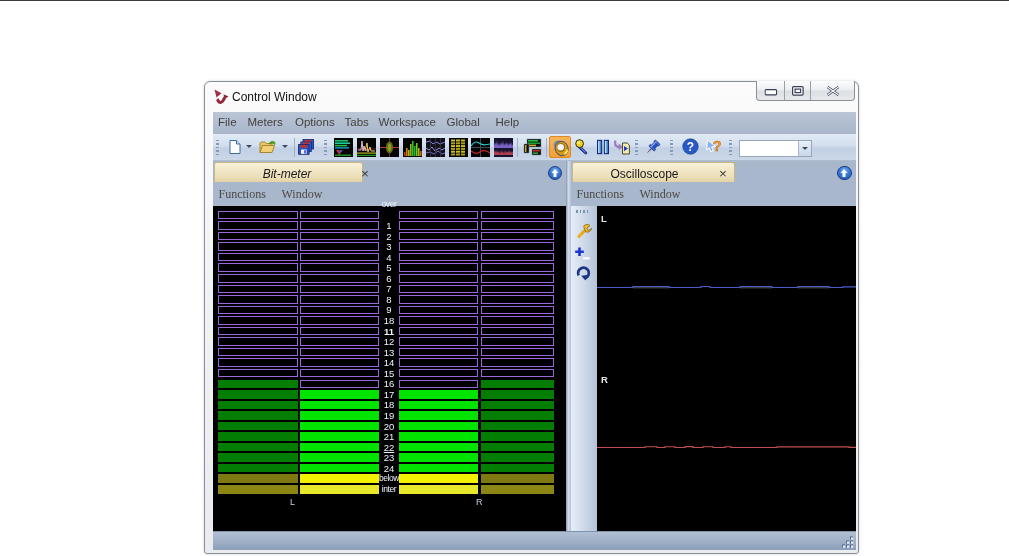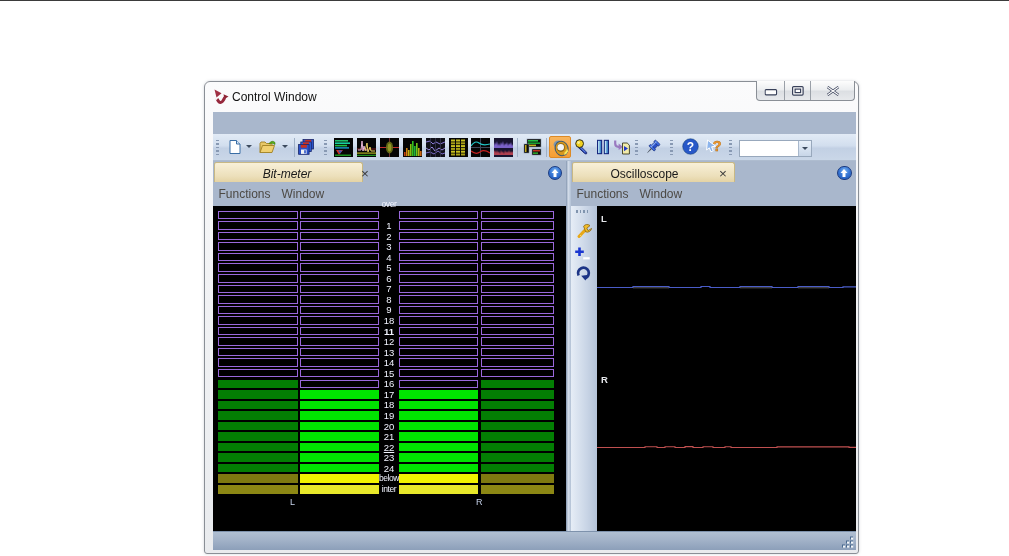--- a/index.html
+++ b/index.html
@@ -37,21 +37,21 @@
 
 #panels { position:absolute; left:0; top:49px; width:643px; height:370.5px; }
 #lpanel { position:absolute; left:0; top:0; width:353px; height:370.5px; background:#a9b7cc; }
 #splitter { position:absolute; left:353px; top:0; width:4.5px; height:370.5px;
   background:linear-gradient(90deg,#8194ae,#d4ddea 45%,#b2c1d5); }
 #rpanel { position:absolute; left:357.5px; top:0; width:285.5px; height:370.5px; background:#a9b7cc; }
 .tab { position:absolute; top:1.5px; height:20px; background:linear-gradient(180deg,#f8f0d8 0%,#ecdfba 70%,#e4d3a4 100%);
   border:1px solid #c8b884; border-bottom:none; border-radius:2.5px 2.5px 0 0; }
 .tabtxt { position:absolute; top:3.5px; font-size:12px; color:#1a1a1a; transform:translateX(-50%); white-space:nowrap; }
 .tabx { position:absolute; top:2.5px; font-size:13.5px; color:#3a3a3a; font-weight:normal; font-family:"Liberation Sans"; }
-.pmenu { position:absolute; top:21.5px; left:0; width:100%; height:24px; }
+.pmenu { position:absolute; top:21.5px; left:0; width:100%; height:24px;font-family:Liberation Serif, serif; }
 .pmenu span { position:absolute; top:5px; font-size:12px; color:#4c4944; }
 .upbtn { position:absolute; top:5px; width:14.5px; height:14.5px; border-radius:50%;
   background:radial-gradient(circle at 50% 30%,#7ab2ee 0%,#3a7ad8 45%,#1a50b0 100%);
   border:1px solid #1a3a80; }
 .upbtn svg { position:absolute; left:50%; top:50%; transform:translate(-50%,-50%); }
 
 #bmblack { position:absolute; left:0px; top:45.5px; width:353px; height:325px; background:#000; }
 .pc,.gd,.gb,.yd,.yb,.yd2,.yb2 { position:absolute; height:8.6px; }
 .pc { border:1.3px solid #9a68dc; background:#000; }
 .gd { background:#037e03; }
@@ -95,20 +95,29 @@
           </svg></span>
       </div>
     <div class="cb">
         <span class="glyph"><svg width="13" height="10" viewBox="0 0 13 10">
             <path d="M1 1 L12 9 M12 1 L1 9" stroke="#39415a" stroke-width="2.6"></path>
             <path d="M1 1 L12 9 M12 1 L1 9" stroke="#fdfdfd" stroke-width="1.1"></path>
           </svg></span>
       </div>
   </div>
   <div id="client">
+    <div id="menubar">
+      <span style="left:5px;">File</span>
+      <span style="left:34.5px;">Meters</span>
+      <span style="left:82px;">Options</span>
+      <span style="left:131.5px;">Tabs</span>
+      <span style="left:165.5px;">Workspace</span>
+      <span style="left:233.5px;">Global</span>
+      <span style="left:282.5px;">Help</span>
+    </div>
     <div id="toolbar">
       <div class="tgrip" style="left:3px;"></div>
       <div class="tbi" style="left:14px;top:5px;"><svg width="16" height="16" viewBox="0 0 16 16">
             <path d="M3 1.5 L9.5 1.5 L13 5 L13 14.5 L3 14.5 Z" fill="#ffffff" stroke="#3a6ea5" stroke-width="1"></path>
             <path d="M9.5 1.5 L9.5 5 L13 5" fill="#d8e8f8" stroke="#3a6ea5" stroke-width="1"></path>
           </svg></div>
       <div class="darr" style="left:33px;top:11px;"></div>
       <div class="tbi" style="left:46px;top:5px;"><svg width="17" height="16" viewBox="0 0 17 16">
             <path d="M1 13.5 L1 4.5 L2 3 L6 3 L7.5 4.5 L13 4.5 L13 6.5" fill="#e8c868" stroke="#a08020" stroke-width="0.9"></path>
             <path d="M1 13.5 L3.5 6.5 L15.5 6.5 L13 13.5 Z" fill="#f0d070" stroke="#a08020" stroke-width="0.9"></path>

